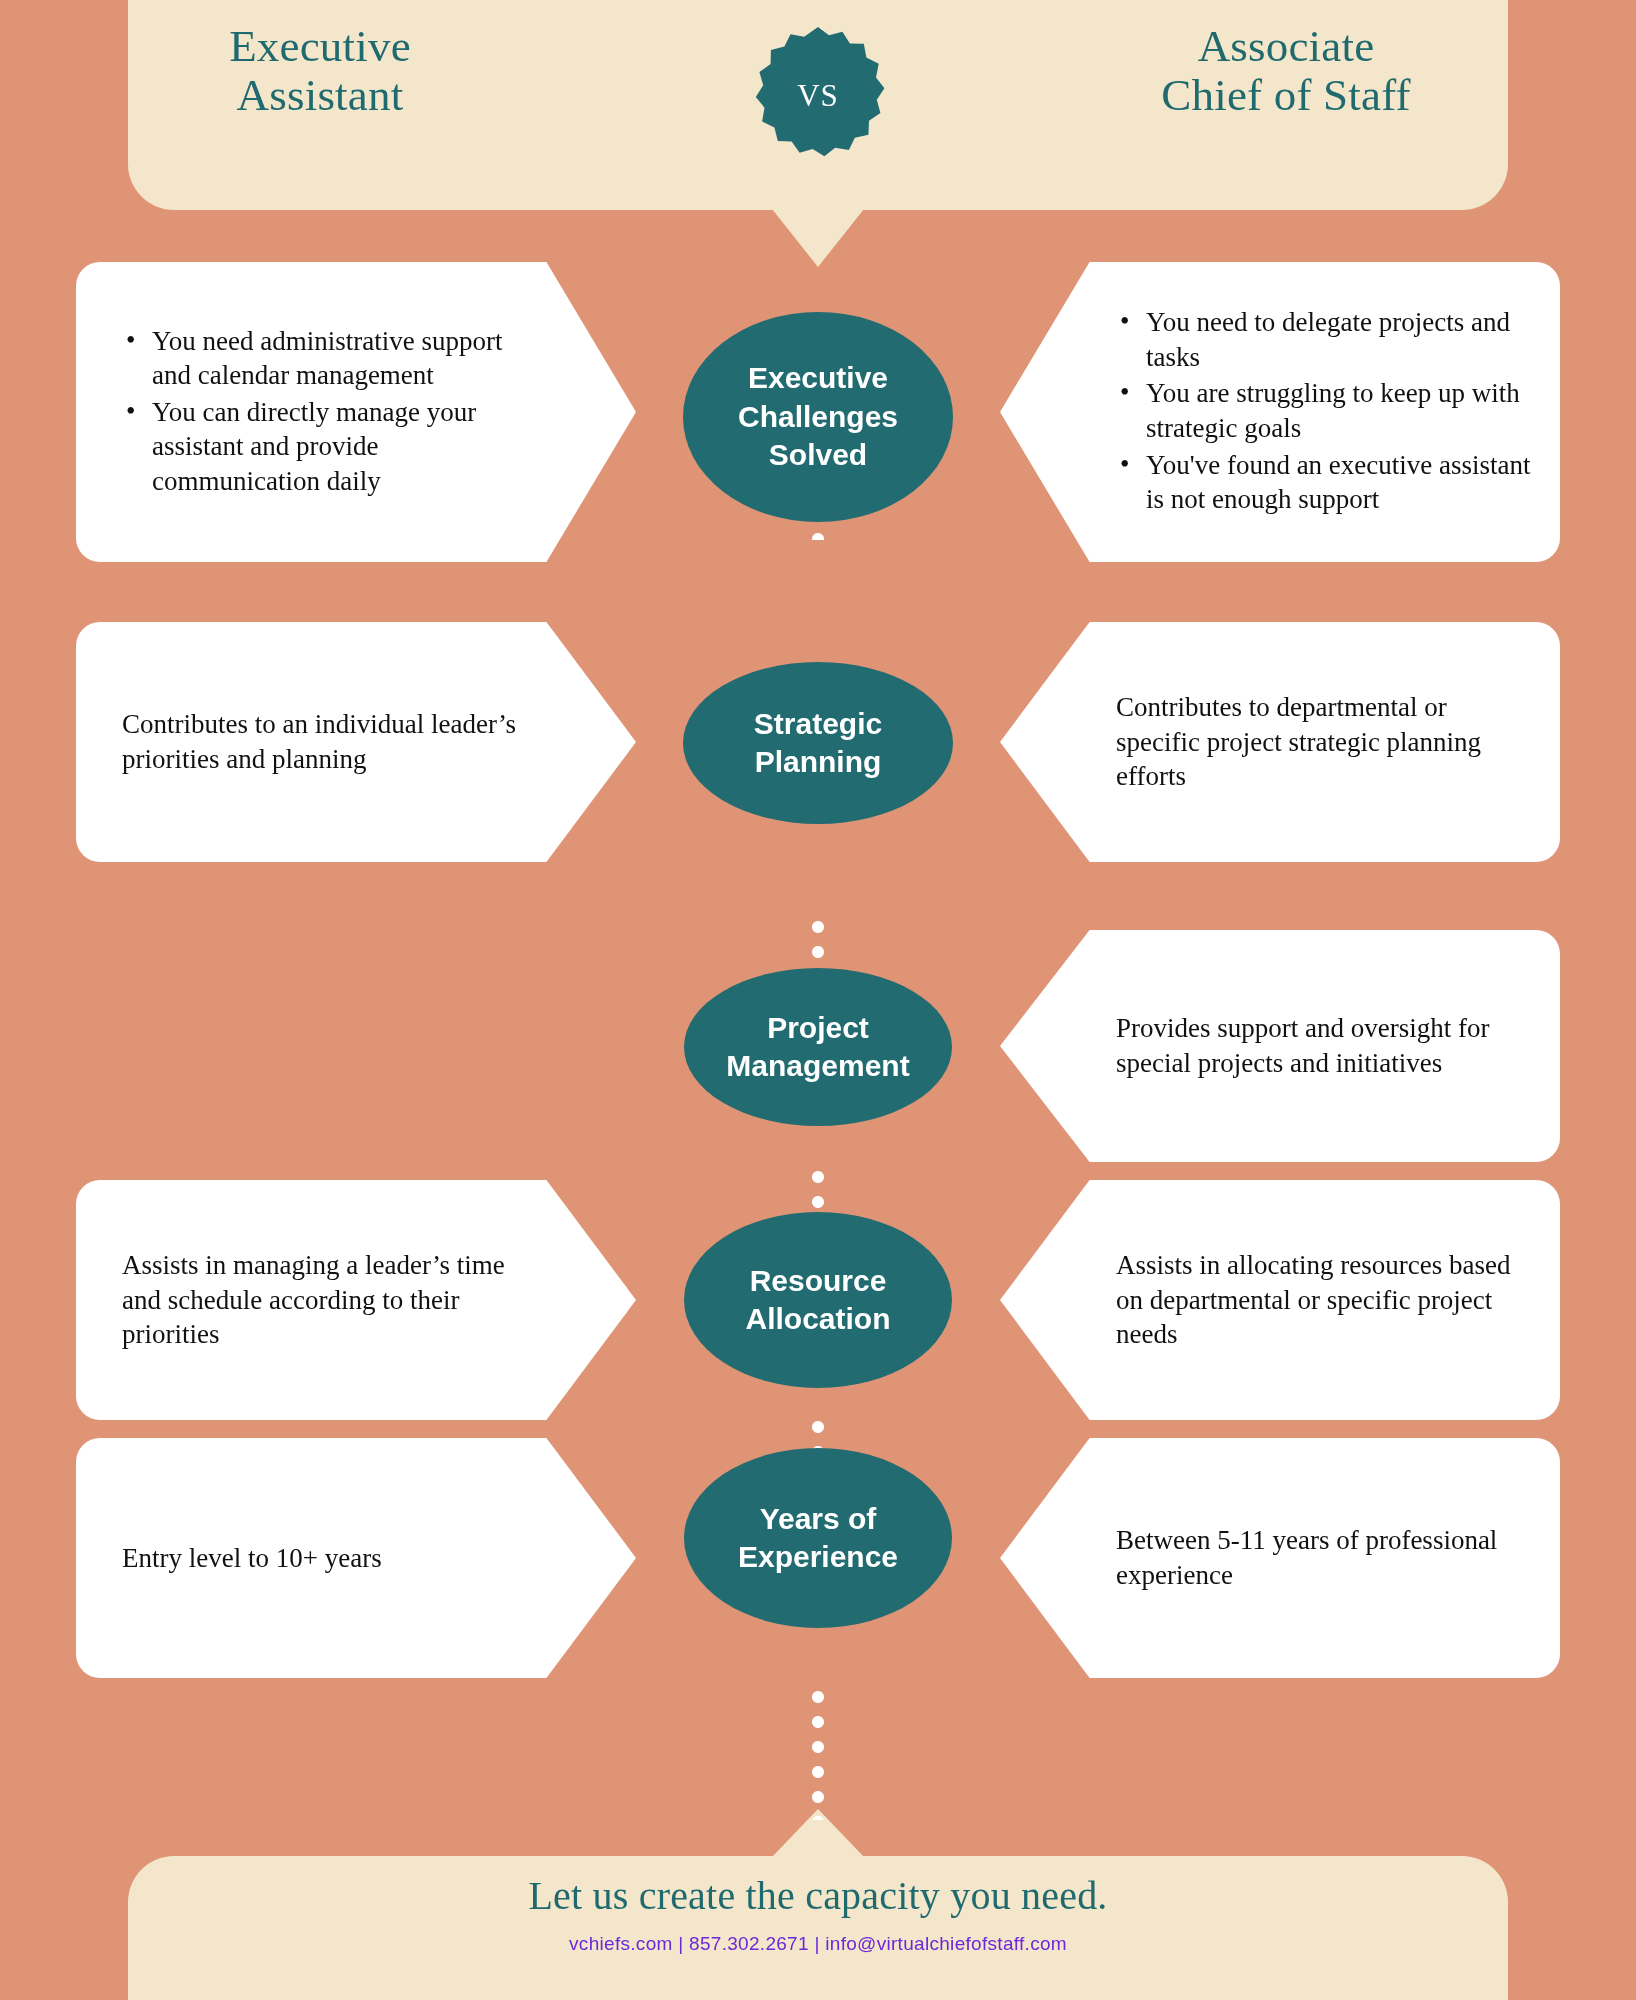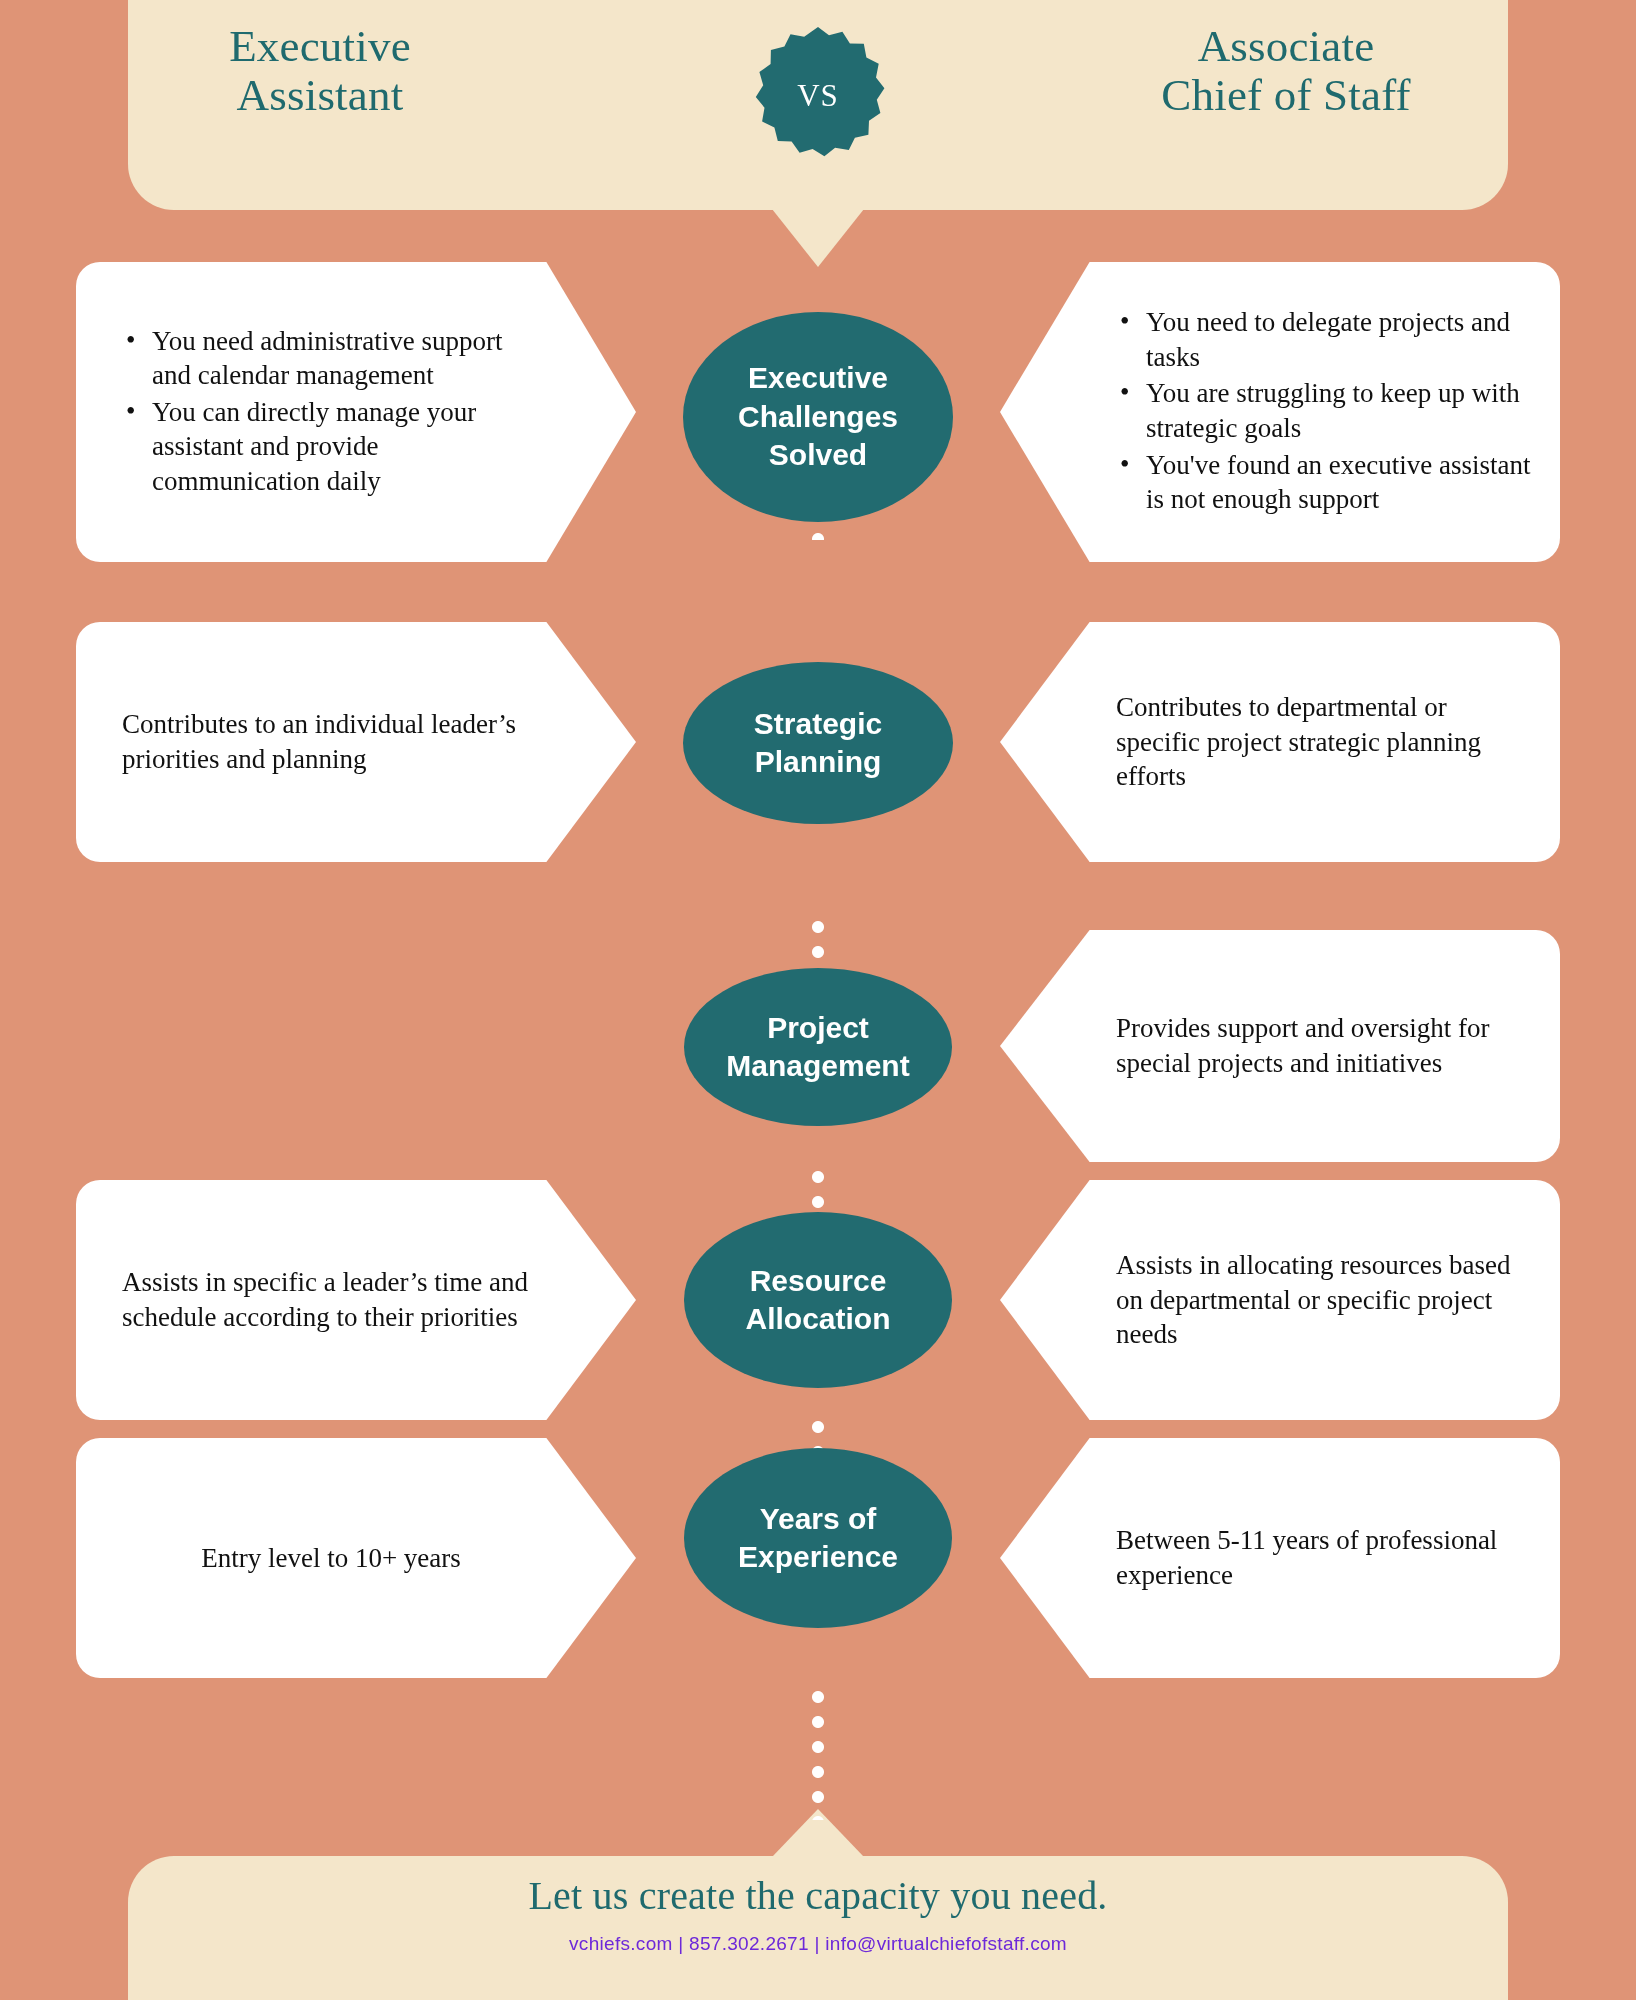--- a/index.html
+++ b/index.html
@@ -86,21 +86,21 @@
     align-items:center;
   }
   .card-left {
     left:76px;
     width:560px;
     border-top-left-radius:24px;
     border-bottom-left-radius:24px;
     border-top-right-radius:22px;
     border-bottom-right-radius:22px;
     clip-path: polygon(0 0, 84% 0, 100% 50%, 84% 100%, 0 100%);
-    justify-content:center;
+    justify-content:flex-start;
   }
   .card-right {
     right:76px;
     width:560px;
     border-top-right-radius:24px;
     border-bottom-right-radius:24px;
     border-top-left-radius:22px;
     border-bottom-left-radius:22px;
     clip-path: polygon(16% 0, 100% 0, 100% 100%, 16% 100%, 0 50%);
     justify-content:flex-start;
@@ -258,21 +258,21 @@
   <div class="card card-right">
     <div class="card-text">Provides support and oversight for special projects and initiatives</div>
   </div>
 </div>
 <div class="node" style="top:968px;width:268px;height:158px;">
   <div class="node-inner">Project<br>Management</div>
 </div>
 
 <div class="row" style="top:1180px;height:240px;">
   <div class="card card-left">
-    <div class="card-text">Assists in specific a leader’s time and schedule according to their priorities</div>
+    <div class="card-text">Assists in managing a leader’s time and schedule according to their priorities</div>
   </div>
   <div class="card card-right">
     <div class="card-text">Assists in allocating resources based on departmental or specific project needs</div>
   </div>
 </div>
 <div class="node" style="top:1212px;width:268px;height:176px;">
   <div class="node-inner">Resource<br>Allocation</div>
 </div>
 
 <div class="row" style="top:1438px;height:240px;">

